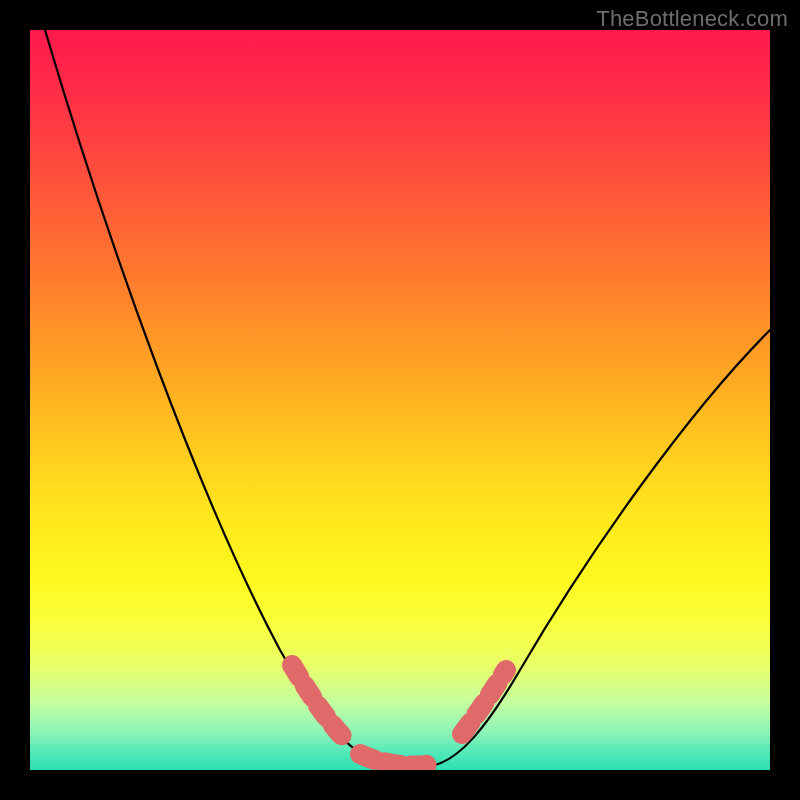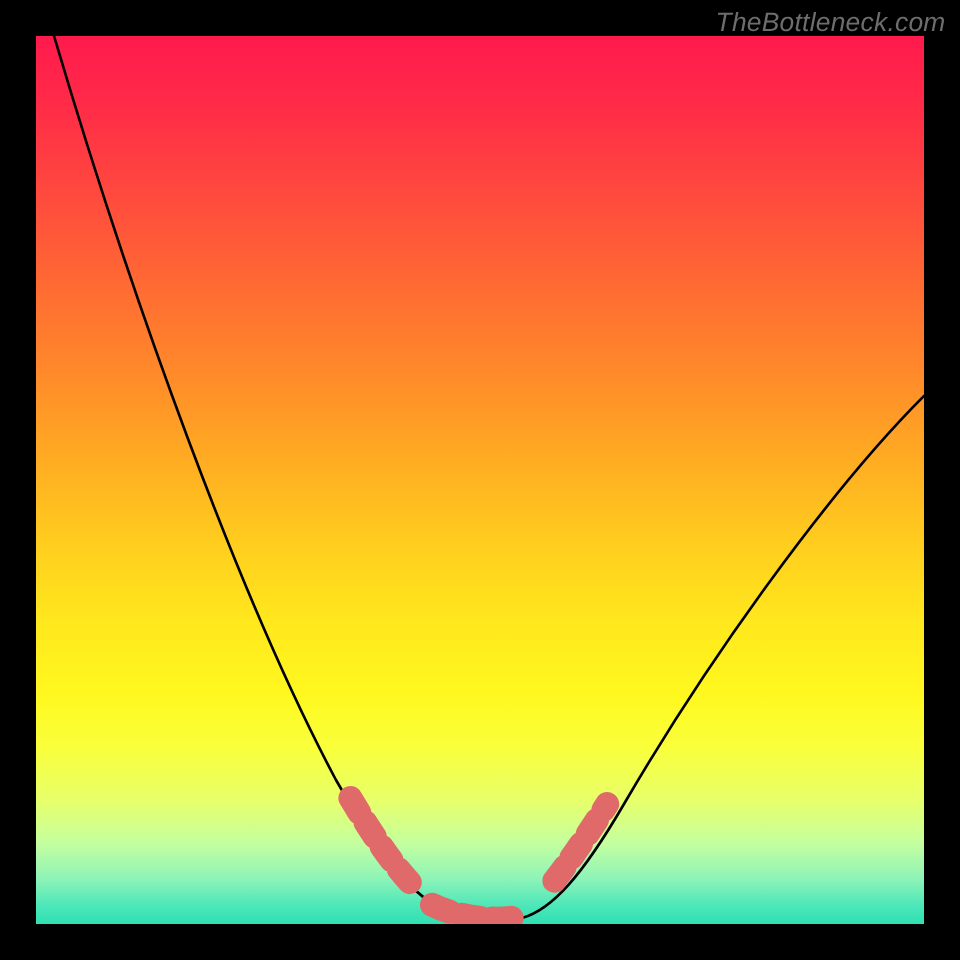--- a/index.html
+++ b/index.html
@@ -45,21 +45,20 @@
     );
   }
   .watermark {
     position: absolute;
     top: 6px;
     right: 12px;
     color: #6d6d6d;
     font-size: 22px;
     letter-spacing: 0.2px;
     user-select: none;
-    font-style: italic;
   }
   svg.curve-layer {
     position: absolute;
     left: 0;
     top: 0;
   }
 </style>
 </head>
 <body>
 

